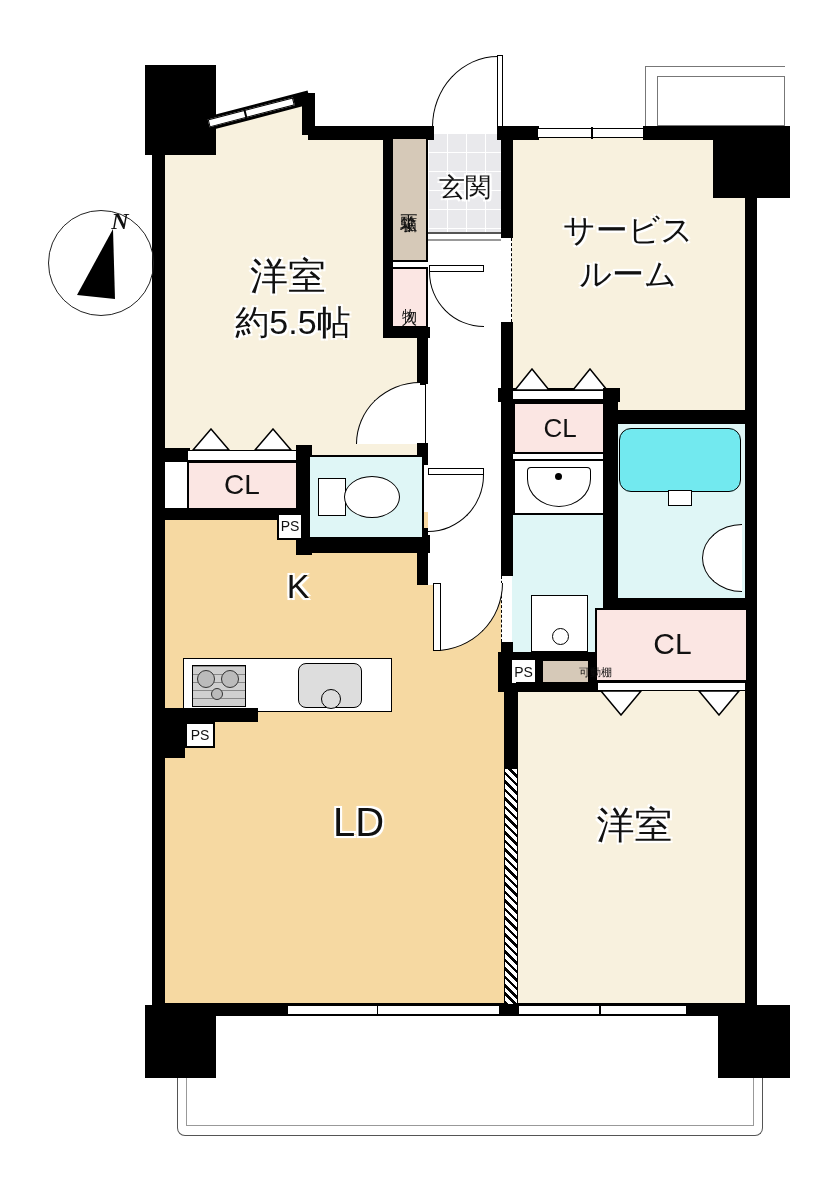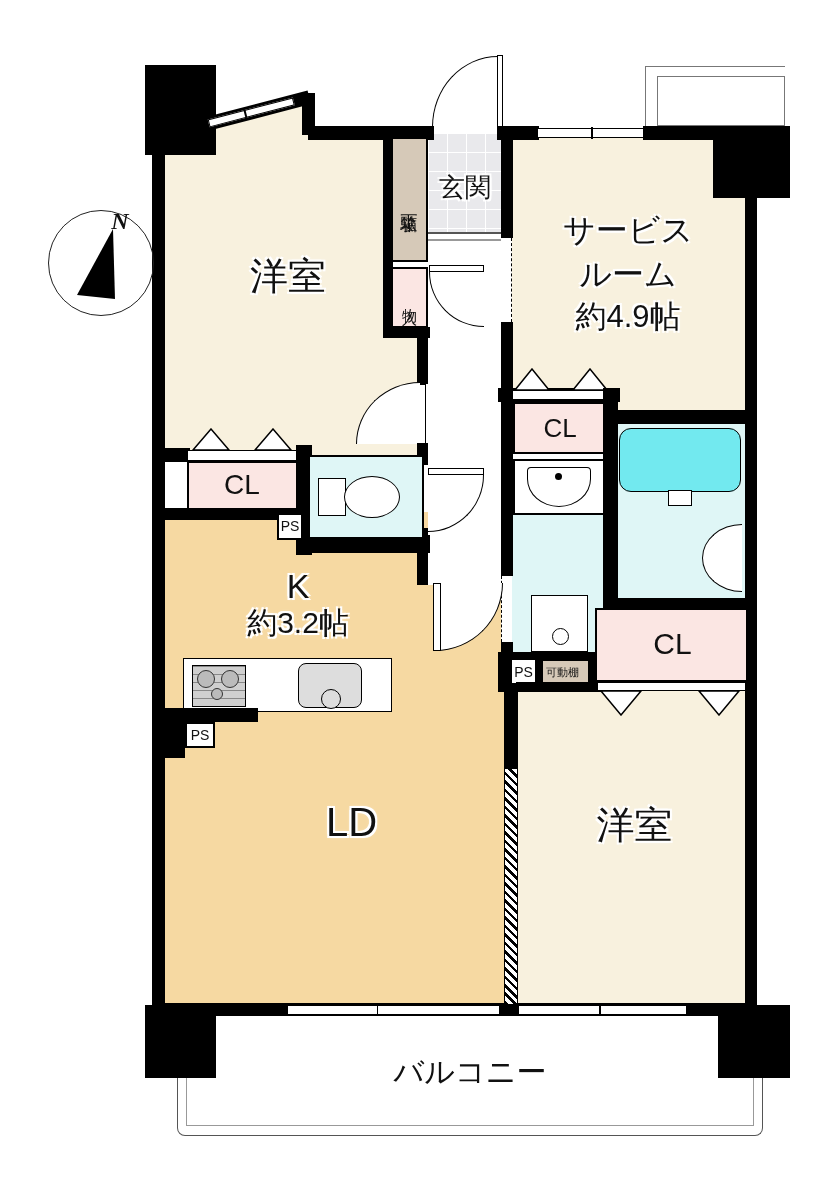--- a/index.html
+++ b/index.html
@@ -192,41 +192,39 @@
   <div class="abs" style="left:48px;top:210px;width:106px;height:106px;border:1.5px solid #222;border-radius:50%;box-sizing:border-box;">
     <svg width="106" height="106" style="position:absolute;left:0;top:0;">
       <polygon points="64,18 28,84 66,88" fill="#000"></polygon>
     </svg>
   </div>
 
   <div class="lbl" style="left:100px;top:206px;width:40px;height:30px;font-size:24px;font-style:italic;font-weight:bold;font-family:'Liberation Serif','DejaVu Serif',serif;text-shadow:none;">N</div>
 
 
   <div class="lbl" style="left:198px;top:253px;width:180px;height:46px;font-size:38px;">洋室</div>
+  <div class="lbl" style="left:198px;top:302px;width:190px;height:42px;font-size:34px;">約5.5帖</div>
 
   <div class="lbl" style="left:548px;top:211px;width:160px;height:40px;font-size:32px;">サービス</div>
   <div class="lbl" style="left:548px;top:255px;width:160px;height:40px;font-size:32px;">ルーム</div>
-  <div class="lbl" style="left:548px;top:297px;width:160px;height:40px;font-size:31px;">約4.9帖</div>
 
   <div class="lbl" style="left:430px;top:170px;width:70px;height:34px;font-size:26px;">玄関</div>
   <div class="lbl vlbl" style="left:393px;top:158px;width:32px;height:88px;font-size:17px;text-shadow:none;">下駄箱</div>
   <div class="lbl vlbl" style="left:394px;top:274px;width:30px;height:48px;font-size:15px;text-shadow:none;">物入</div>
 
   <div class="lbl" style="left:202px;top:464px;width:80px;height:42px;font-size:28px;text-shadow:none;">CL</div>
   <div class="lbl" style="left:277px;top:514px;width:26px;height:24px;font-size:14px;text-shadow:none;">PS</div>
 
   <div class="lbl" style="left:258px;top:566px;width:80px;height:40px;font-size:34px;">K</div>
-  <div class="lbl" style="left:228px;top:605px;width:140px;height:36px;font-size:30px;">約3.2帖</div>
   <div class="lbl" style="left:186px;top:723px;width:28px;height:23px;font-size:14px;text-shadow:none;">PS</div>
 
-  <div class="lbl" style="left:299px;top:800px;width:105px;height:44px;font-size:40px;">LD</div>
+  <div class="lbl" style="left:306px;top:800px;width:105px;height:44px;font-size:40px;">LD</div>
 
   <div class="lbl" style="left:520px;top:408px;width:80px;height:40px;font-size:26px;text-shadow:none;">CL</div>
   <div class="lbl" style="left:510px;top:659px;width:27px;height:25px;font-size:14px;text-shadow:none;">PS</div>
-  <div class="lbl" style="left:539px;top:661px;width:47px;height:22px;font-size:11px;text-shadow:none;">可動棚</div>
+  <div class="lbl" style="left:572px;top:661px;width:47px;height:22px;font-size:11px;text-shadow:none;">可動棚</div>
 
   <div class="lbl" style="left:630px;top:622px;width:85px;height:44px;font-size:30px;text-shadow:none;">CL</div>
 
   <div class="lbl" style="left:552px;top:802px;width:165px;height:46px;font-size:38px;">洋室</div>
 
-  <div class="lbl" style="left:330px;top:1052px;width:280px;height:40px;font-size:30px;text-shadow:none;">バルコニー</div>
 
 </div>
 
 </body></html>

